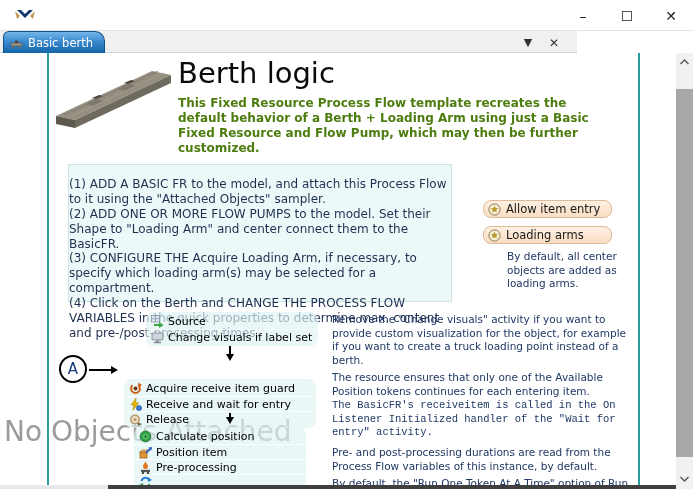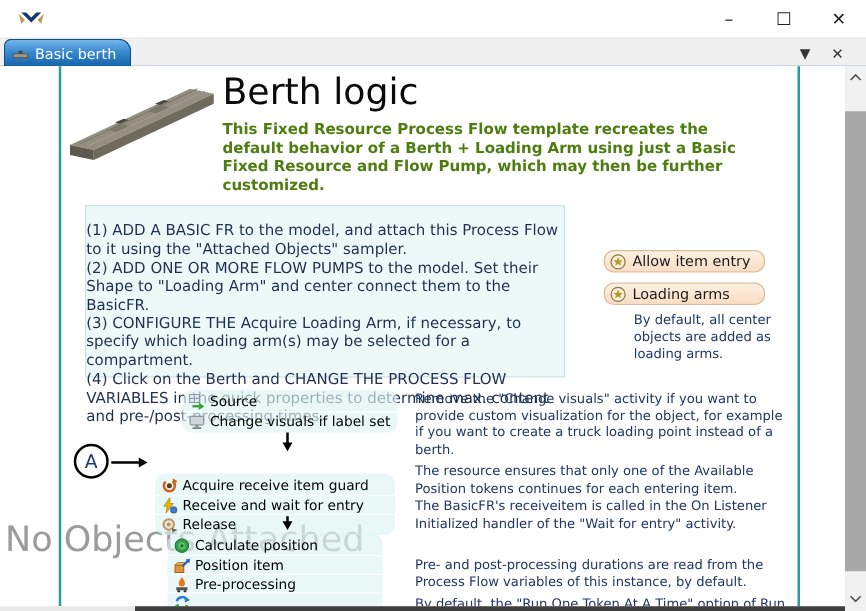--- a/index.html
+++ b/index.html
@@ -8,21 +8,21 @@
 
   
   .titlebar { position:absolute; left:0; top:0; width:693px; height:31px; background:#ffffff; border-bottom:1px solid #e4e4e4; }
   .app-logo { position:absolute; left:14px; top:7px; width:22px; height:18px; }
   .winbtn { position:absolute; top:0; width:44px; height:31px; display:flex; align-items:center; justify-content:center; color:#222; font-size:14px; }
   .winbtn.min { right:88px; }
   .winbtn.max { right:44px; }
   .winbtn.close { right:0; }
 
   
-  .tabbar { position:absolute; left:0; top:31px; width:693px; height:22px; background:#f0f0f0; border-bottom:1px solid #c9d6e2; }
+  .tabbar { position:absolute; left:0; top:31px; width:577px; height:22px; background:#f0f0f0; border-bottom:1px solid #c9d6e2; }
   .tab { position:absolute; left:3px; top:0px; height:22px; width:102px; border-radius:6px 10px 0 0;
          background:linear-gradient(#74b6e8, #3a8ad0 45%, #1263a8); border:1px solid #0d4f86; border-bottom:none;
          color:#fff; font-size:11.5px; display:flex; align-items:center; gap:5px; padding-left:6px; }
   .tabbar-btn { position:absolute; top:3px; width:18px; height:17px; display:flex; align-items:center; justify-content:center; color:#333; font-size:11px; }
   .tabbar-btn.menu { right:40px; }
   .tabbar-btn.closetab { right:14px; font-size:12px; }
 
   
   .content { position:absolute; left:0; top:53px; width:693px; height:436px; background:#fff; }
   .teal-line { position:absolute; top:0; width:2px; height:432px; background:#2a9c9c; }
@@ -57,21 +57,21 @@
   .va1 { left:229px; top:293px; height:12px; }
   .va2 { left:229px; top:360px; height:8px; }
 
   .circle-a { position:absolute; left:59px; top:302px; width:28px; height:28px; border:2px solid #000; border-radius:50%;
               background:#fff; z-index:3; display:flex; align-items:center; justify-content:center;
               font-size:15px; color:#1a3a7a; }
   .harrow { position:absolute; left:89px; top:316px; width:26px; height:2px; background:#000; z-index:3; }
   .harrow:after { content:""; position:absolute; right:-7px; top:-3px; border:4px solid transparent; border-left:7px solid #000; }
 
   .note { position:absolute; left:332px; width:300px; font-size:10.5px; color:#203864; line-height:1.3; z-index:2; }
-  .note.n1 { top:260px; } .note.n2 { top:318px; } .note.n3 { top:346px; }
+  .note.n1 { top:260px; } .note.n2 { top:318px; } .note.n3 { top:346px;font-family:Liberation Mono, monospace; }
   .note.n4 { top:393px; } .note.n5 { top:424px; white-space:nowrap; overflow:hidden; }
 
   
   .vscroll { position:absolute; left:676px; top:53px; width:17px; height:436px; background:#f1f1f1; z-index:6; }
   .vscroll .arrow { position:absolute; left:0; width:17px; height:17px; display:flex; align-items:center; justify-content:center; }
   .vscroll .up { top:0; } .vscroll .down { bottom:2px; }
   .vscroll .thumb { position:absolute; left:0px; top:36px; width:17px; height:368px; background:#a8a8a8; }
   .hscroll { position:absolute; left:0; top:485px; width:676px; height:4px; background:#e8e8e8; z-index:6; }
   .hscroll .thumb { position:absolute; left:108px; top:0; width:568px; height:4px; background:#3f3f3f; }
 

